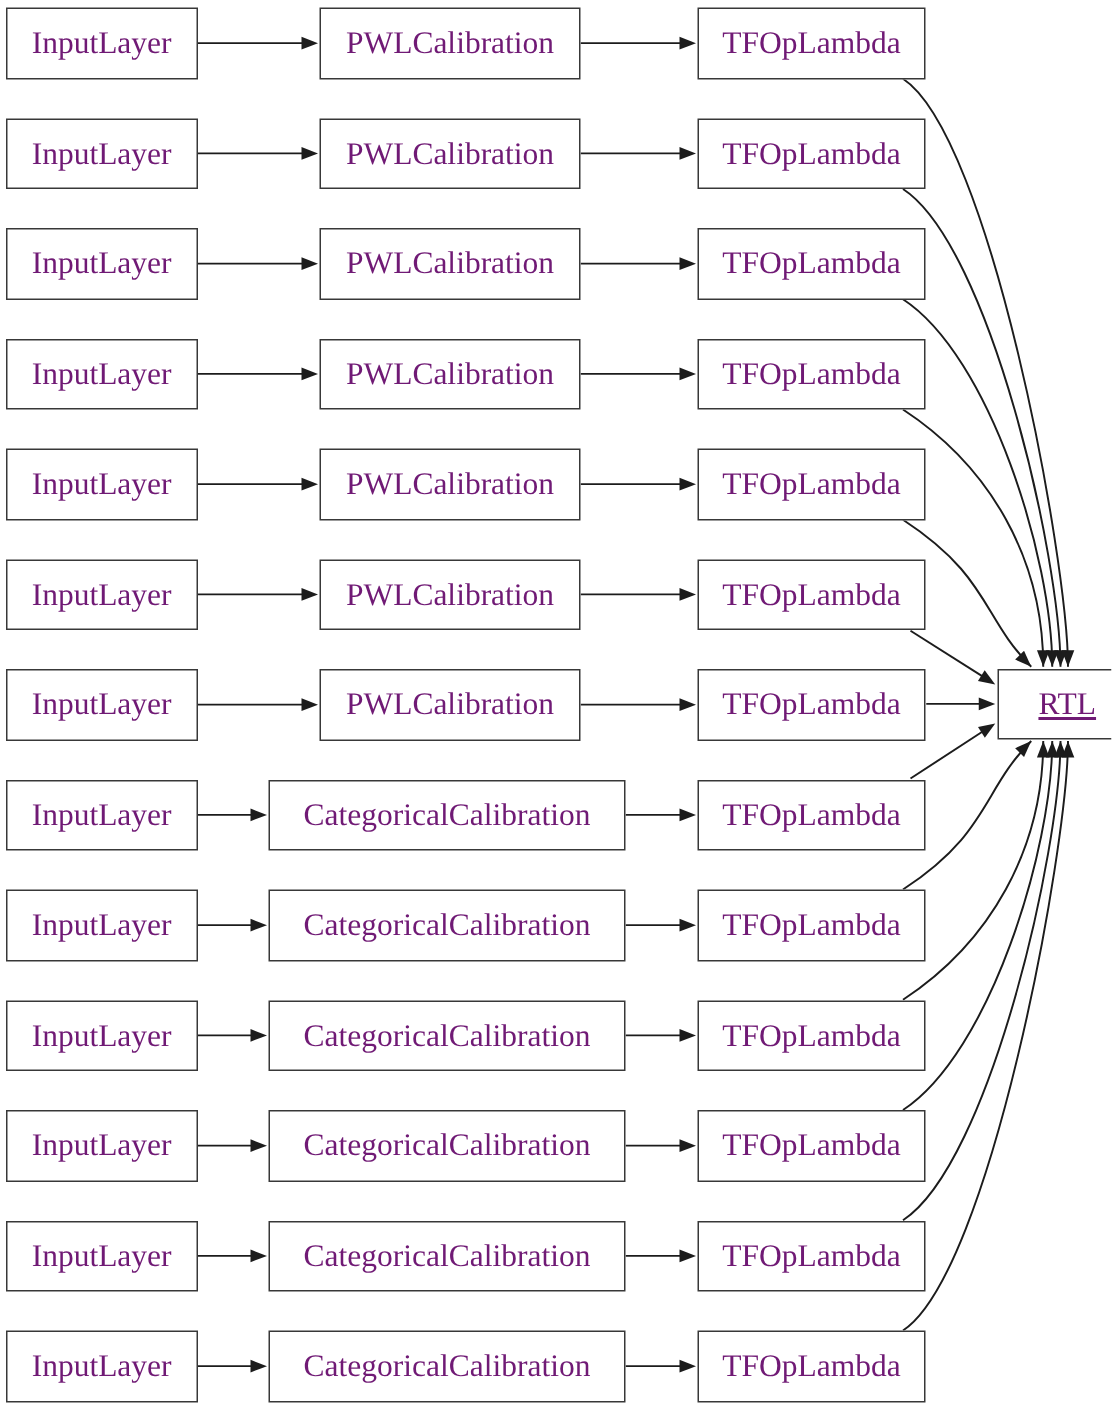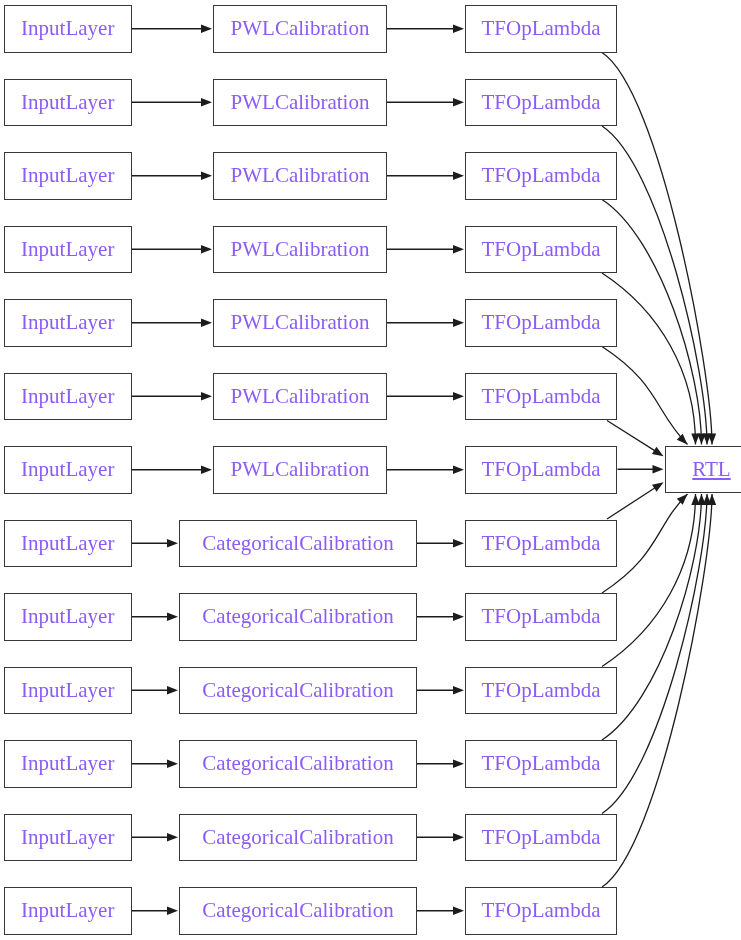--- a/index.html
+++ b/index.html
@@ -25,21 +25,21 @@
   .node {
     position: absolute;
     box-sizing: border-box;
     border: 1.5px solid #383838;
     background: #ffffff;
     display: flex;
     align-items: center;
     justify-content: center;
     font-size: 21px;
     line-height: 1;
-    color: #8b5cf6;
+    color: #701a75;
     white-space: nowrap;
   }
 </style>
 </head>
 <body>
 
 <div class="canvas">
   <svg class="edge-layer" width="741" height="940" viewBox="0 0 741 940" xmlns="http://www.w3.org/2000/svg">
       <line x1="132" y1="28.75" x2="202" y2="28.75" stroke="#1c1c1c" stroke-width="1.3"></line>
       <polygon points="212,28.75 201,32.95 201,24.55" fill="#1c1c1c"></polygon>

